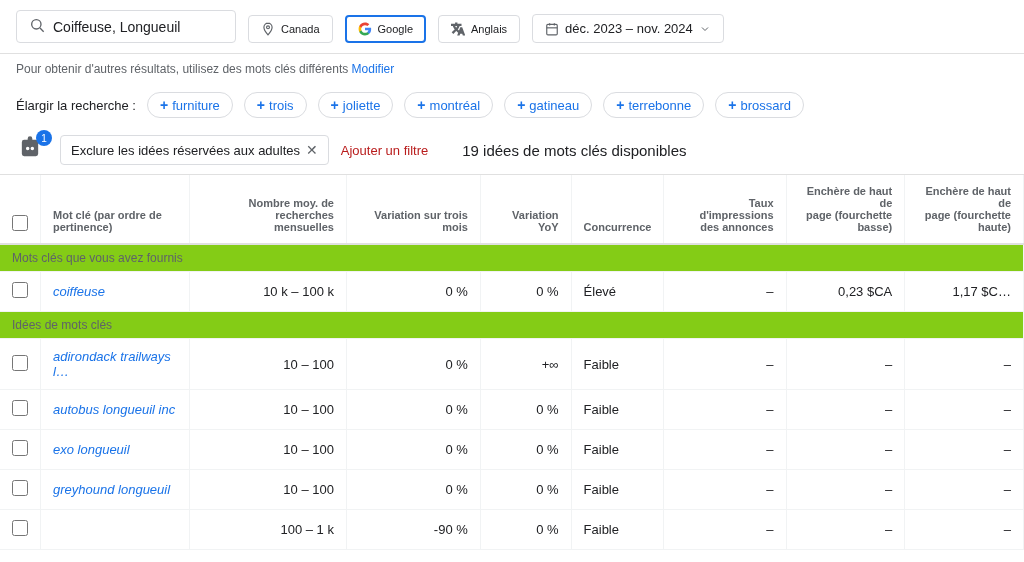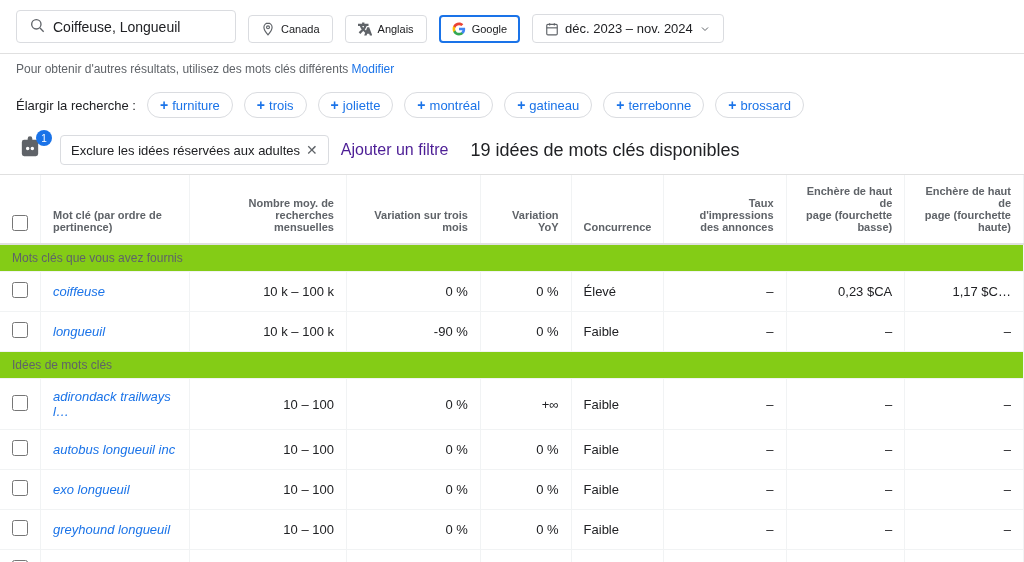--- a/index.html
+++ b/index.html
@@ -118,28 +118,28 @@
       align-items: flex-end;
       gap: 6px;
       border: 1px solid #dadce0;
       border-radius: 4px;
       padding: 6px 10px;
       font-size: 13px;
       color: #202124;
     }
     .exclusion-pill .x { cursor: pointer; color: #5f6368; font-size: 14px; }
     .add-filter {
-      color: #4c1d95;
-      font-size: 16px;
+      color: #b91c1c;
+      font-size: 13px;
       cursor: pointer;
     }
     .count-text {
-      font-size: 18px;
-      color: #202124;
-      margin-left: 10px;
+      font-size: 15px;
+      color: #202124;
+      margin-left: 22px;
     }
 
     
     .table-wrapper {
       overflow-x: auto;
     }
     table {
       width: 100%;
       border-collapse: collapse;
       font-size: 13px;
@@ -205,37 +205,37 @@
   </div>
 
   <div class="filter-pill">
     <svg width="14" height="14" viewBox="0 0 24 24" fill="none" stroke="#5f6368" stroke-width="2">
       <path d="M12 2C8.13 2 5 5.13 5 9c0 5.25 7 13 7 13s7-7.75 7-13c0-3.87-3.13-7-7-7z"></path>
         <circle cx="12" cy="9" r="2.5"></circle>
     </svg>
     <span>Canada</span>
   </div>
 
-  <div class="filter-pill">
-    <svg width="14" height="14" viewBox="0 0 24 24" fill="none" stroke="#5f6368" stroke-width="2">
-      <path d="M12.87 15.07l-2.54-2.51.03-.03A17.52 17.52 0 0014.07 6H17V4h-7V2H8v2H1v2h11.17C11.5 7.92 10.44 9.75 9 11.35 8.07 10.32 7.3 9.19 6.69 8h-2c.73 1.63 1.73 3.17 2.98 4.56l-5.09 5.02L4 19l5-5 3.11 3.11.76-2.04zM18.5 10h-2L12 22h2l1.12-3h4.75L21 22h2l-4.5-12zm-2.62 7l1.62-4.33L19.12 17h-3.24z"></path>
-    </svg>
-    <span>Anglais</span>
-  </div>
-
   <div class="filter-pill filter-pill-active">
     <svg width="14" height="14" viewBox="0 0 24 24" fill="none">
       <path d="M22.56 12.25c0-.78-.07-1.53-.2-2.25H12v4.26h5.92c-.26 1.37-1.04 2.53-2.21 3.31v2.77h3.57c2.08-1.92 3.28-4.74 3.28-8.09z" fill="#4285F4"></path>
       <path d="M12 23c2.97 0 5.46-.98 7.28-2.66l-3.57-2.77c-.98.66-2.23 1.06-3.71 1.06-2.86 0-5.29-1.93-6.16-4.53H2.18v2.84C3.99 20.53 7.7 23 12 23z" fill="#34A853"></path>
       <path d="M5.84 14.09c-.22-.66-.35-1.36-.35-2.09s.13-1.43.35-2.09V7.07H2.18C1.43 8.55 1 10.22 1 12s.43 3.45 1.18 4.93l3.66-2.84z" fill="#FBBC05"></path>
       <path d="M12 5.38c1.62 0 3.06.56 4.21 1.64l3.15-3.15C17.45 2.09 14.97 1 12 1 7.7 1 3.99 3.47 2.18 7.07l3.66 2.84c.87-2.6 3.3-4.53 6.16-4.53z" fill="#EA4335"></path>
     </svg>
     <span>Google</span>
   </div>
 
+  <div class="filter-pill">
+    <svg width="14" height="14" viewBox="0 0 24 24" fill="none" stroke="#5f6368" stroke-width="2">
+      <path d="M12.87 15.07l-2.54-2.51.03-.03A17.52 17.52 0 0014.07 6H17V4h-7V2H8v2H1v2h11.17C11.5 7.92 10.44 9.75 9 11.35 8.07 10.32 7.3 9.19 6.69 8h-2c.73 1.63 1.73 3.17 2.98 4.56l-5.09 5.02L4 19l5-5 3.11 3.11.76-2.04zM18.5 10h-2L12 22h2l1.12-3h4.75L21 22h2l-4.5-12zm-2.62 7l1.62-4.33L19.12 17h-3.24z"></path>
+    </svg>
+    <span>Anglais</span>
+  </div>
+
   <div class="date-pill">
     <svg width="14" height="14" viewBox="0 0 24 24" fill="none" stroke="#5f6368" stroke-width="2">
       <rect x="3" y="4" width="18" height="18" rx="2"></rect>
         <line x1="16" y1="2" x2="16" y2="6"></line>
         <line x1="8" y1="2" x2="8" y2="6"></line>
         <line x1="3" y1="10" x2="21" y2="10"></line>
     </svg>
     <span>déc. 2023 – nov. 2024</span>
     <svg width="12" height="12" viewBox="0 0 24 24" fill="none" stroke="#5f6368" stroke-width="2">
       <polyline points="6 9 12 15 18 9"></polyline>
@@ -343,35 +343,20 @@
           <a class="keyword-link">coiffeuse</a>
         </td>
         <td class="right">10 k – 100 k</td>
         <td class="right">0 %</td>
         <td class="right">0 %</td>
         <td class="competition-high">Élevé</td>
         <td class="right">–</td>
         <td class="right">0,23 $CA</td>
         <td class="right">1,17 $C…</td>
       </tr>
-      <tr>
-        <td class="checkbox-cell">
-          <input type="checkbox" style="">
-        </td>
-        <td>
-          <a class="keyword-link">longueuil</a>
-        </td>
-        <td class="right">10 k – 100 k</td>
-        <td class="right">-90 %</td>
-        <td class="right">0 %</td>
-        <td class="competition-low">Faible</td>
-        <td class="right">–</td>
-        <td class="right">–</td>
-        <td class="right">–</td>
-      </tr>
 
       <tr class="section-header">
         <td colspan="9">Idées de mots clés</td>
       </tr>
 
       <tr>
         <td class="checkbox-cell">
           <input type="checkbox" style="">
         </td>
         <td>

